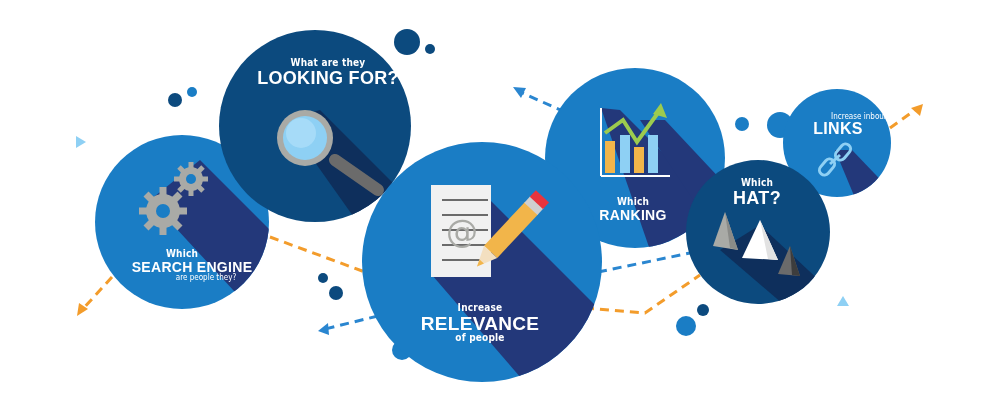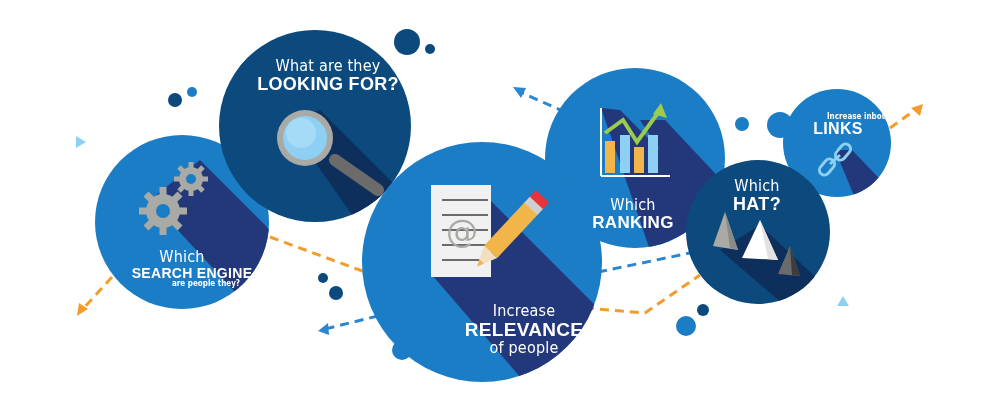--- a/index.html
+++ b/index.html
@@ -1,21 +1,21 @@
 <!DOCTYPE html>
 <html><head>
 <meta charset="utf-8">
 <style>
   html, body { margin:0; padding:0; background:#ffffff; }
   body { width:1000px; height:400px; overflow:hidden; position:relative; font-family:"DejaVu Sans Condensed","DejaVu Sans","Liberation Sans",sans-serif; }
   #stage { position:absolute; left:0; top:0; width:1000px; height:400px; }
   .label { position:absolute; color:#ffffff; text-align:center; font-weight:bold; line-height:1.05; white-space:nowrap; transform:translateX(-50%); }
-  .label .small { display:block; font-size:16px; font-weight:normal; letter-spacing:0.2px; }
+  .label .small { display:block; font-size:10px; font-weight:bold; letter-spacing:0.2px; }
   .label .big { display:block; font-size:19px; font-weight:bold; letter-spacing:0.3px; font-family:Liberation Sans, sans-serif; }
-  .label .tiny { display:block; font-size:8px; font-weight:bold;padding-left:48px; }
+  .label .tiny { display:block; font-size:8px; font-weight:normal;padding-left:48px; }
 </style>
 </head>
 <body>
 
 <svg id="stage" width="1000" height="400" viewBox="0 0 1000 400" xmlns="http://www.w3.org/2000/svg">
   <defs>
     <clipPath id="clip-se">
         <circle cx="182" cy="222" r="87"></circle>
       </clipPath>
     <clipPath id="clip-lf">
@@ -179,29 +179,29 @@
   <span class="small">Which</span>
   <span class="big" style="font-size:14px;margin-left:20px;">SEARCH ENGINE</span>
   <span class="tiny">are people they?</span>
 </div>
 
 <div class="label" style="left:328px; top:58px;">
   <span class="small">What are they</span>
   <span class="big" style="font-size:18px;">LOOKING FOR?</span>
 </div>
 
-<div class="label" style="left:480px; top:303px;margin-left:44px;">
+<div class="label" style="left:480px; top:303px;">
   <span class="small">Increase</span>
   <span class="big" style="font-size:19px;">RELEVANCE</span>
   <span class="small">of people</span>
 </div>
 
 <div class="label" style="left:633px; top:197px;">
   <span class="small">Which</span>
-  <span class="big" style="font-size:17px;">RANKING</span>
+  <span class="big" style="font-size:14px;">RANKING</span>
 </div>
 
 <div class="label" style="left:757px; top:178px;">
   <span class="small">Which</span>
   <span class="big" style="font-size:18px;">HAT?</span>
 </div>
 
 <div class="label" style="left:838px; top:113px;">
   <span class="tiny" style="font-size:8px;">Increase inbound</span>
   <span class="big" style="font-size:16px;">LINKS</span>

